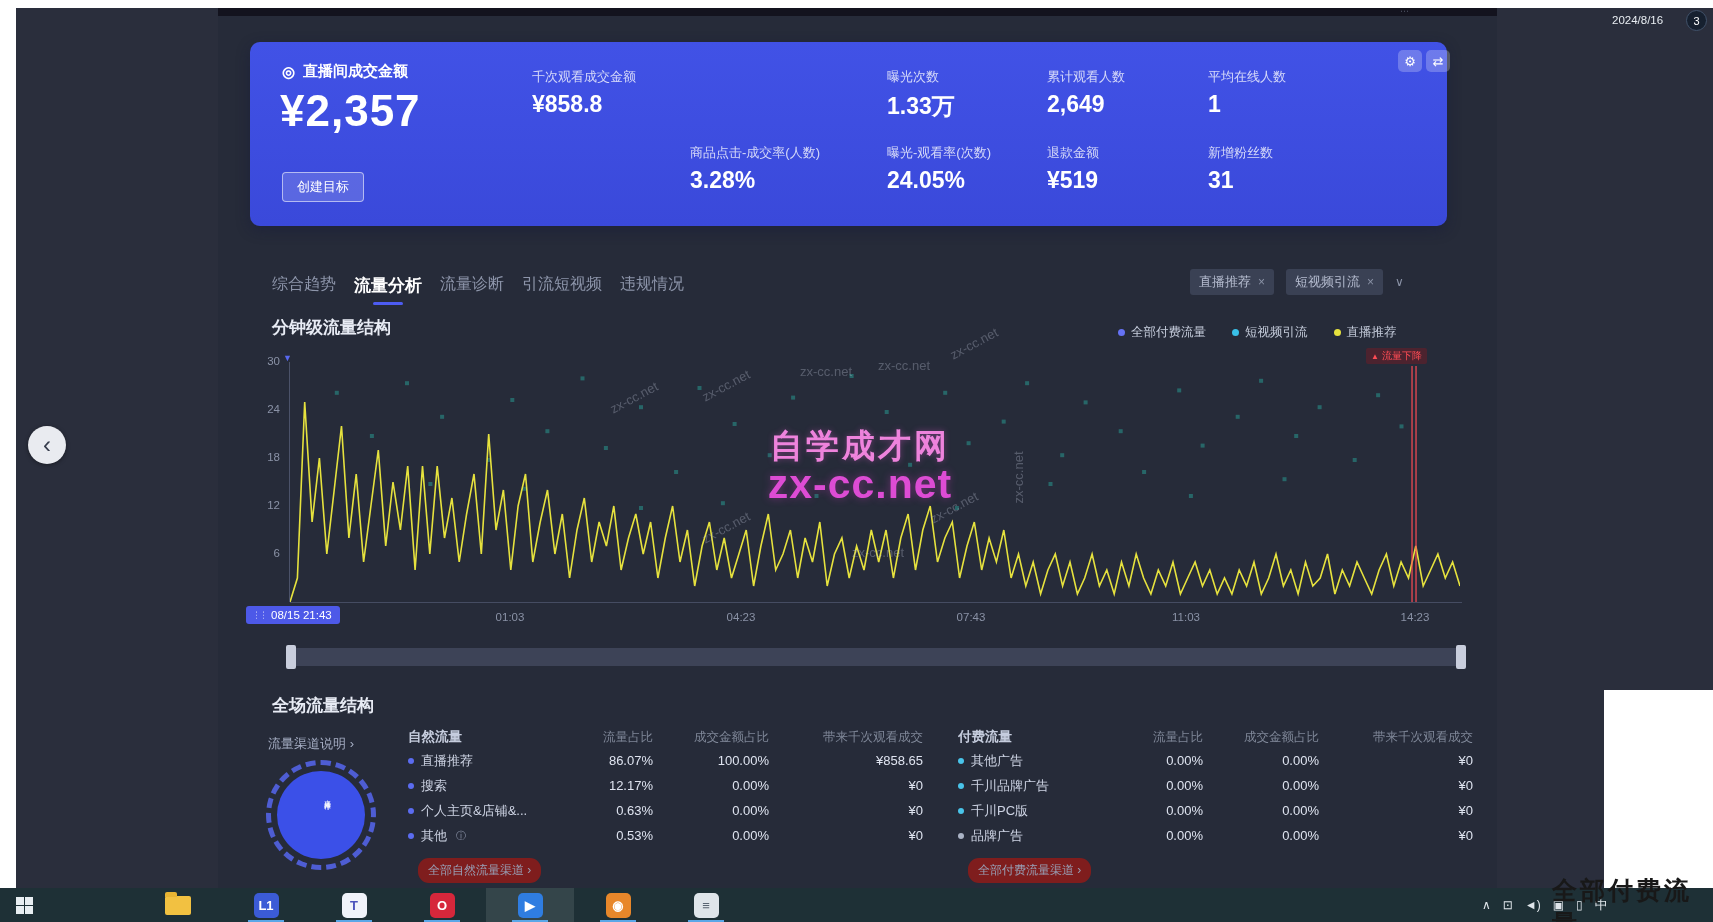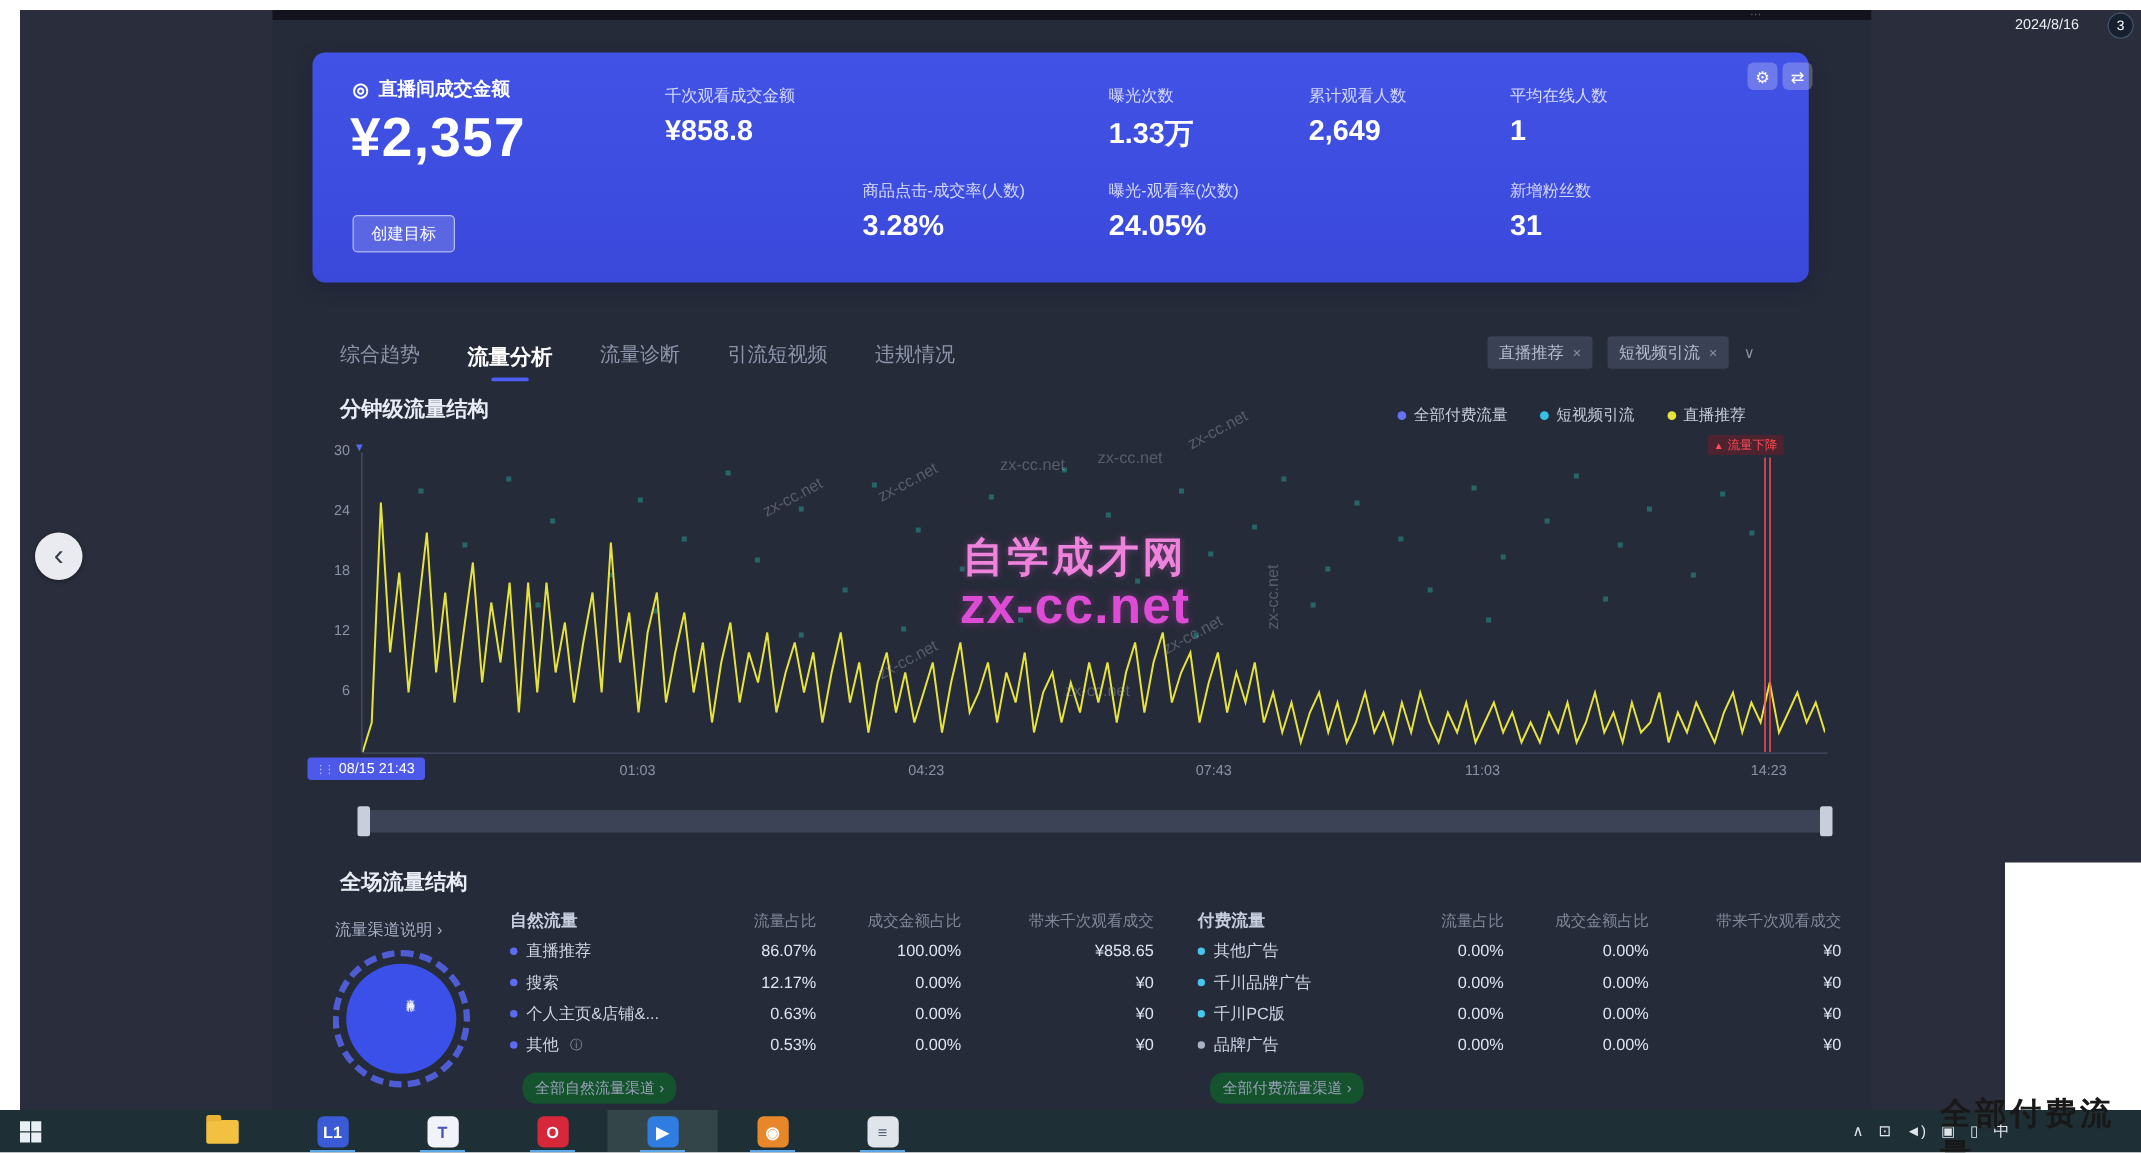--- a/index.html
+++ b/index.html
@@ -23,21 +23,21 @@
   .banner-title .tgt{font-size:15px;}
   .banner-value{position:absolute;left:30px;top:44px;color:#ffffff;font-size:44px;font-weight:bold;letter-spacing:1px;}
   .goal-btn{position:absolute;left:32px;top:130px;padding:5px 14px;border:1px solid rgba(255,255,255,.55);
             background:rgba(255,255,255,.16);border-radius:4px;color:#fff;font-size:13px;cursor:pointer;}
   .metric{position:absolute;width:190px;}
   .m-label{color:rgba(255,255,255,.78);font-size:13px;white-space:nowrap;}
   .m-value{color:#ffffff;font-size:23px;font-weight:bold;margin-top:5px;white-space:nowrap;}
   .card-btn{position:absolute;top:8px;width:24px;height:22px;border-radius:5px;background:rgba(255,255,255,.24);
             color:#fff;font-size:13px;display:flex;align-items:center;justify-content:center;cursor:pointer;}
   
-  .tabs{position:absolute;left:272px;top:274px;display:flex;gap:38px;}
+  .tabs{position:absolute;left:272px;top:274px;display:flex;gap:18px;}
   .tab{color:#8d95aa;font-size:16px;cursor:pointer;position:relative;padding-bottom:10px;}
   .tab.active{color:#ffffff;font-weight:bold;font-size:17px;}
   .tab.active::after{content:"";position:absolute;left:50%;transform:translateX(-50%);bottom:2px;width:30px;height:3px;
                      border-radius:2px;background:#4d5cf2;}
   .filters{position:absolute;left:1190px;top:269px;display:flex;align-items:center;gap:12px;}
   .ftag{background:#3a4154;color:#b6bdd0;font-size:13px;padding:4px 9px;border-radius:3px;display:flex;gap:7px;align-items:center;cursor:pointer;}
   .ftag .x{color:#8a92a6;font-size:12px;}
   .fchev{color:#8a92a6;font-size:12px;}
   
   .sec-title{position:absolute;color:#e8ecf5;font-size:17px;font-weight:bold;}
@@ -65,21 +65,21 @@
   .donut-label{position:absolute;left:56px;top:34px;color:rgba(255,255,255,.9);font-size:7px;writing-mode:vertical-rl;letter-spacing:1px;}
   .ttable{position:absolute;width:515px;}
   .trow{display:grid;grid-template-columns:150px 95px 116px 154px;align-items:center;height:25px;}
   .trow.thead{height:22px;}
   .tname{display:flex;align-items:center;gap:7px;color:#ced4e4;font-size:13px;white-space:nowrap;overflow:hidden;}
   .tdot{width:6px;height:6px;border-radius:50%;flex:0 0 auto;}
   .tval{text-align:right;color:#dfe4f0;font-size:13px;white-space:nowrap;}
   .thead .tname{color:#c6cdde;font-size:13.5px;font-weight:bold;}
   .thead .tval{color:#7f8798;font-size:12.5px;font-weight:normal;}
   .tinfo{color:#8f97ac;font-size:10px;margin-left:2px;}
-  .tfoot{position:absolute;display:inline-block;background:#14532d;color:#98a0b6;font-size:12px;
+  .tfoot{position:absolute;display:inline-block;background:#7f1d1d;color:#98a0b6;font-size:12px;
          padding:4px 10px;border-radius:11px;cursor:pointer;white-space:nowrap;}
   
   .wm1{position:absolute;left:650px;top:424px;width:420px;text-align:center;font-size:33px;font-weight:bold;
        color:#ee83dc;letter-spacing:3px;text-shadow:0 0 6px rgba(230,90,210,.4);pointer-events:none;}
   .wm2{position:absolute;left:650px;top:461px;width:420px;text-align:center;font-size:41px;font-weight:bold;
        color:#dd4cd4;letter-spacing:1px;text-shadow:0 0 8px rgba(220,60,200,.4);pointer-events:none;}
   .wm-tile{position:absolute;color:rgba(190,196,214,.32);font-size:13px;white-space:nowrap;pointer-events:none;}
   .wm-corner{position:absolute;left:1552px;top:874px;color:#181818;font-size:25px;font-weight:bold;
              letter-spacing:3px;z-index:30;pointer-events:none;}
   
@@ -136,20 +136,24 @@
           <div class="m-label">平均在线人数</div>
           <div class="m-value">1</div>
         </div>
         <div class="metric" style="left: 440px; top: 102px;">
           <div class="m-label">商品点击-成交率(人数)</div>
           <div class="m-value">3.28%</div>
         </div>
         <div class="metric" style="left: 637px; top: 102px;">
           <div class="m-label">曝光-观看率(次数)</div>
           <div class="m-value">24.05%</div>
+        </div>
+        <div class="metric" style="left: 797px; top: 102px;">
+          <div class="m-label">退款金额</div>
+          <div class="m-value">¥519</div>
         </div>
         <div class="metric" style="left: 958px; top: 102px;">
           <div class="m-label">新增粉丝数</div>
           <div class="m-value">31</div>
         </div>
       </div>
     <div class="card-btn" style="left:1148px;">⚙</div>
     <div class="card-btn" style="left:1176px;">⇄</div>
   </div>
 

